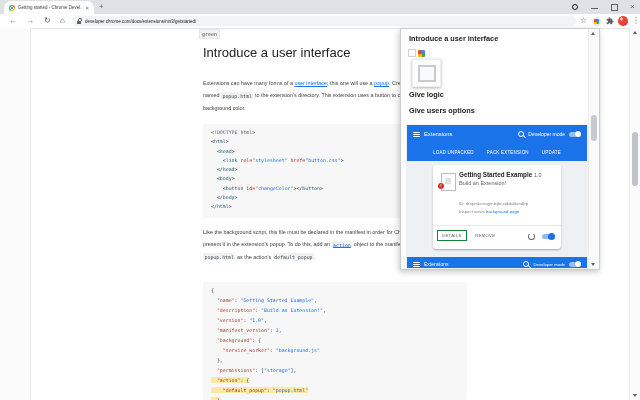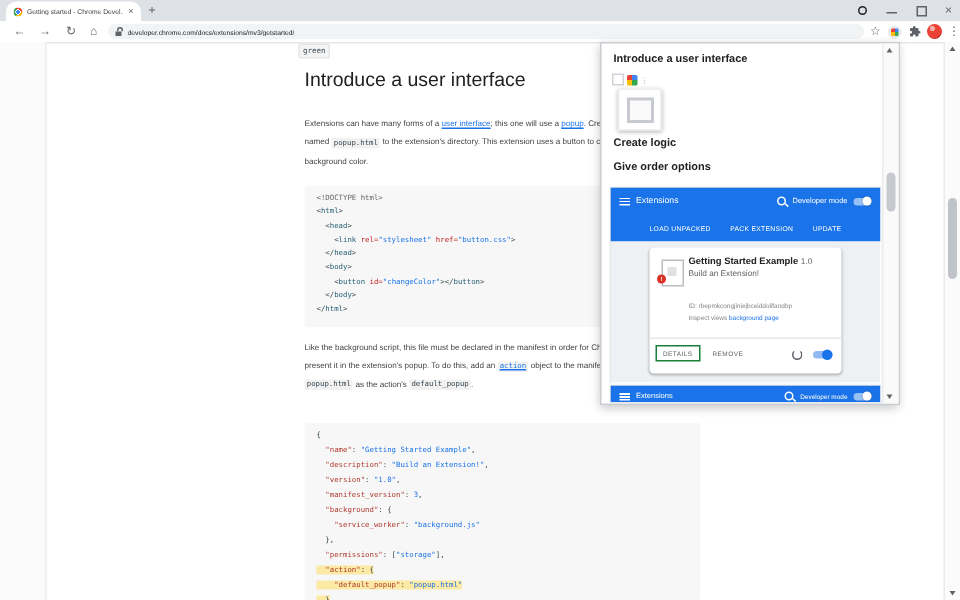--- a/index.html
+++ b/index.html
@@ -203,22 +203,22 @@
       <div class="th-row">
         <span class="th-sq"></span>
         <span class="th-ic"></span>
         <span class="th-dots">⋮</span>
       </div>
       <div class="th-pop">
         <span class="th-btn"></span>
       </div>
     </div>
 
-    <div class="toc-item" style="top:61px">Create logic</div>
-    <div class="toc-item" style="top:77px">Give order options</div>
+    <div class="toc-item" style="top:61px">Give logic</div>
+    <div class="toc-item" style="top:77px">Give users options</div>
 
     <div class="shot" style="top:96px;height:130px">
       <div class="shot-hdr">
         <div class="hdr-row1">
           <span class="burger"></span>
           <span class="shot-title">Extensions</span>
           <span class="sp"></span>
           <span class="mag"></span>
           <span class="devmode">Developer mode</span>
           <span class="tgl-w">

